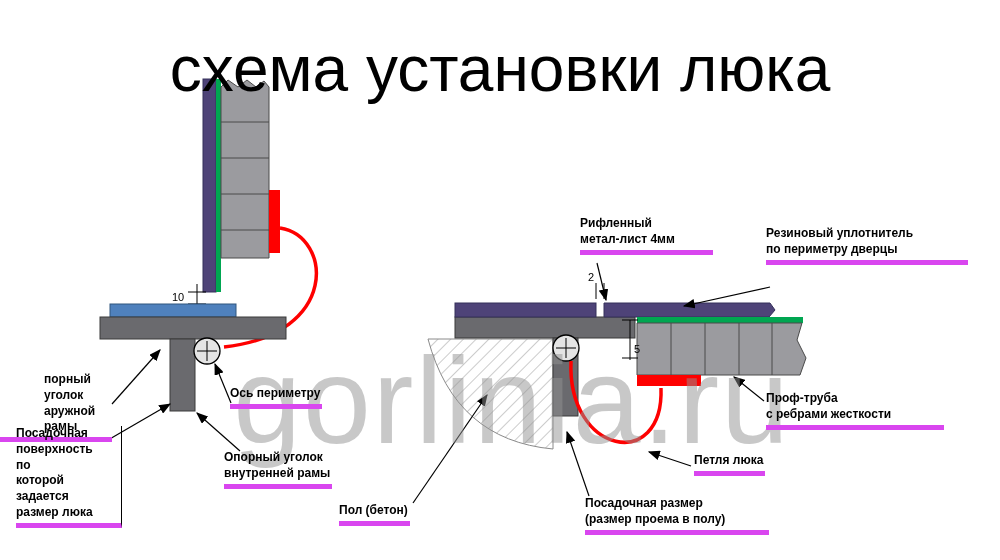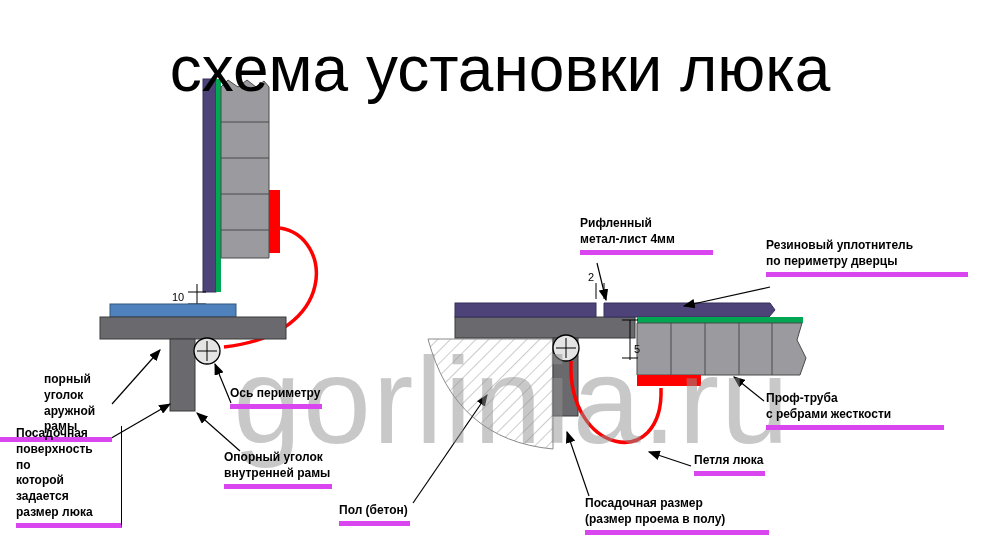--- a/index.html
+++ b/index.html
@@ -29,21 +29,21 @@
     font-size: 12px; line-height: 1.32; white-space: pre-line;
     border-bottom: 5px solid #d946ef; padding: 0 2px 2px 0;
     font-family: "Liberation Sans", sans-serif;
     font-weight: bold;
   }
   #lbl-outer   { left: 0px;   top: 372px; width: 112px; padding-left: 44px; }
   #lbl-axis    { left: 230px; top: 386px; }
   #lbl-surface { left: 16px;   top: 426px; width: 106px; border-right: 1px solid #000; padding-right: 11px; }
   #lbl-inner   { left: 224px; top: 450px; }
   #lbl-riffled { left: 580px; top: 216px; width: 133px; }
-  #lbl-rubber  { left: 766px; top: 238px; width: 202px; }
+  #lbl-rubber  { left: 766px; top: 226px; width: 202px; }
   #lbl-prof    { left: 766px; top: 391px; width: 178px; }
   #lbl-hinge   { left: 694px; top: 453px; }
   #lbl-floor   { left: 339px; top: 503px; }
   #lbl-size    { left: 585px; top: 496px; width: 184px; }
   .dim { font-size: 11px; fill: #000; font-family: "Liberation Sans", sans-serif; }
   .leader { stroke: #000; stroke-width: 1.2; fill: none; marker-end: url(#arrowhead); }
   .dimline { stroke: #000; stroke-width: 1; fill: none; }
   .ribline { stroke: #4a4a4a; stroke-width: 1; }
   .crossline { stroke: #000; stroke-width: 1; }
 </style>

